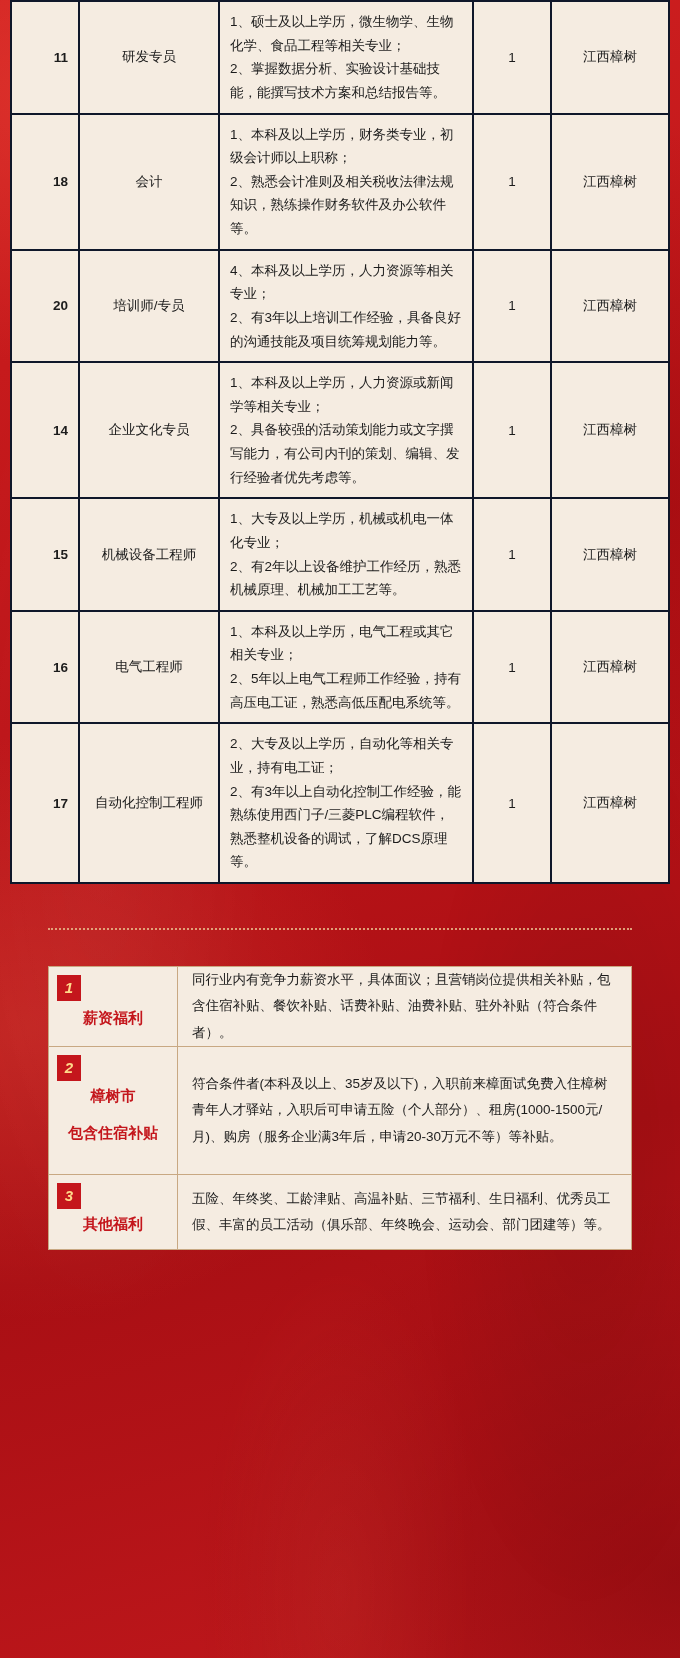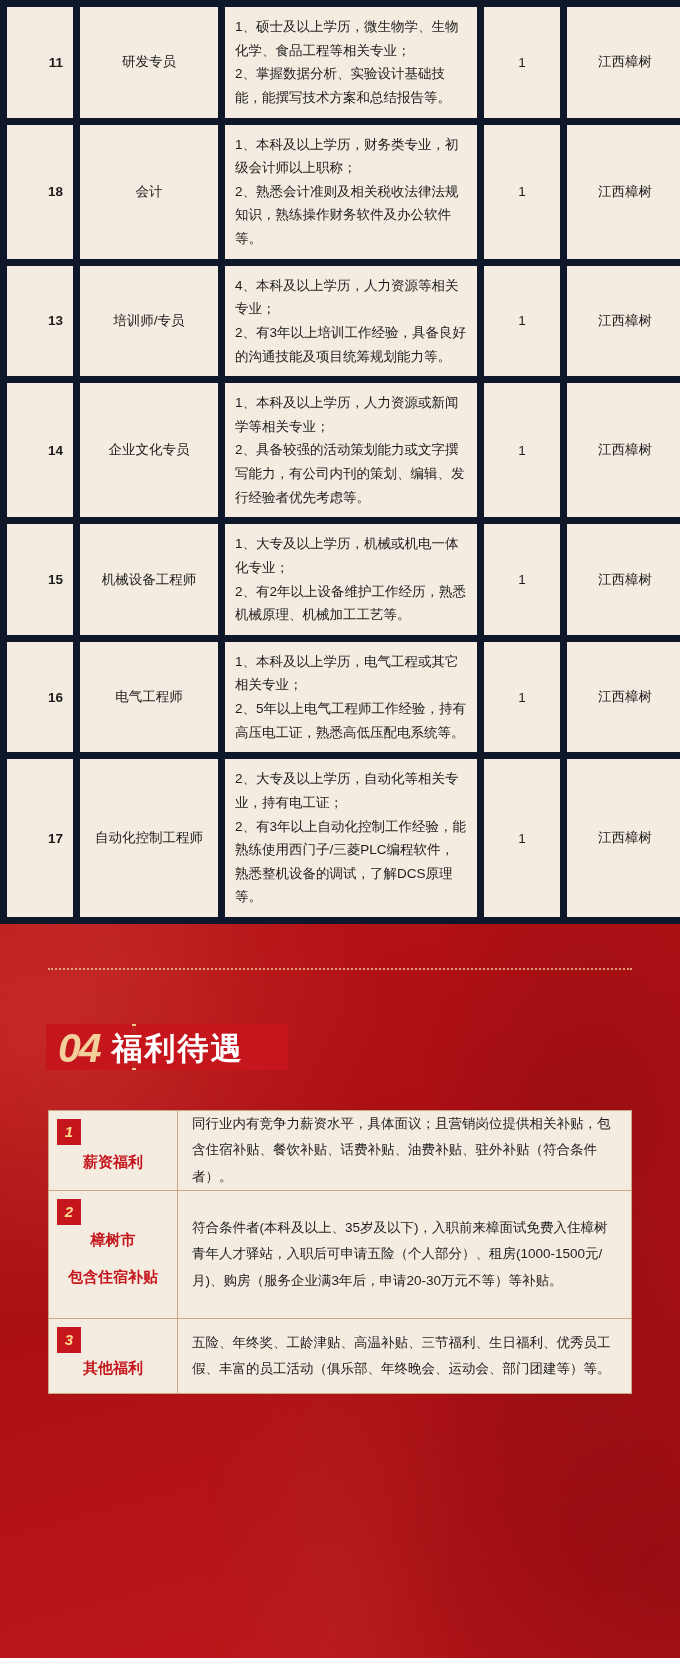--- a/index.html
+++ b/index.html
@@ -44,21 +44,21 @@
 
   
   .jobs-table {
     width: 584px;
     margin: 0 auto;
     border-collapse: collapse;
     background: #f5ece1;
     table-layout: fixed;
   }
   .jobs-table td {
-    border: 7px solid #0f172a;
+    border: 2px solid #0f172a;
     color: #1c1c1c;
     vertical-align: middle;
     padding: 8px 10px;
     font-size: 13.5px;
   }
   .col-no { width: 46px; text-align: right; font-weight: bold; font-size: 14px;}
   .col-pos { width: 118px; text-align: center; font-weight: normal; font-size: 14px; line-height: 1.45; margin-top: 48px;}
   .col-req { width: 232px; text-align: left; line-height: 1.75; font-size: 13.5px; }
   .col-count { width: 56px; text-align: center; font-size: 14px;}
   .col-loc { width: 96px; text-align: center; font-size: 14px;}
@@ -210,21 +210,21 @@
         <td class="col-no">18</td>
         <td class="col-pos">会计</td>
         <td class="col-req">
             <p>1、本科及以上学历，财务类专业，初级会计师以上职称；</p>
             <p>2、熟悉会计准则及相关税收法律法规知识，熟练操作财务软件及办公软件等。</p>
           </td>
         <td class="col-count">1</td>
         <td class="col-loc">江西樟树</td>
       </tr>
       <tr>
-        <td class="col-no">13</td>
+        <td class="col-no">20</td>
         <td class="col-pos">培训师/专员</td>
         <td class="col-req">
             <p>4、本科及以上学历，人力资源等相关专业；</p>
             <p>2、有3年以上培训工作经验，具备良好的沟通技能及项目统筹规划能力等。</p>
           </td>
         <td class="col-count">1</td>
         <td class="col-loc">江西樟树</td>
       </tr>
       <tr>
         <td class="col-no">14</td>
@@ -266,27 +266,20 @@
         <td class="col-count">1</td>
         <td class="col-loc">江西樟树</td>
       </tr>
     </tbody>
   </table>
 
   <div class="divider-wrap">
     <div class="dotted-divider"></div>
   </div>
 
-  <div class="section-head">
-    <div class="sh-frame"></div>
-    <div class="sh-num-mask"></div>
-    <div class="sh-title-mask"></div>
-    <div class="sh-num">04</div>
-    <div class="sh-title">福利待遇</div>
-  </div>
 
   <table class="benefits">
     <tbody>
       <tr>
         <td class="b-label">
           <span class="b-badge">1</span>
           <span class="b-label-text">薪资福利</span>
         </td>
         <td class="b-body">同行业内有竞争力薪资水平，具体面议；且营销岗位提供相关补贴，包含住宿补贴、餐饮补贴、话费补贴、油费补贴、驻外补贴（符合条件者）。</td>
       </tr>

